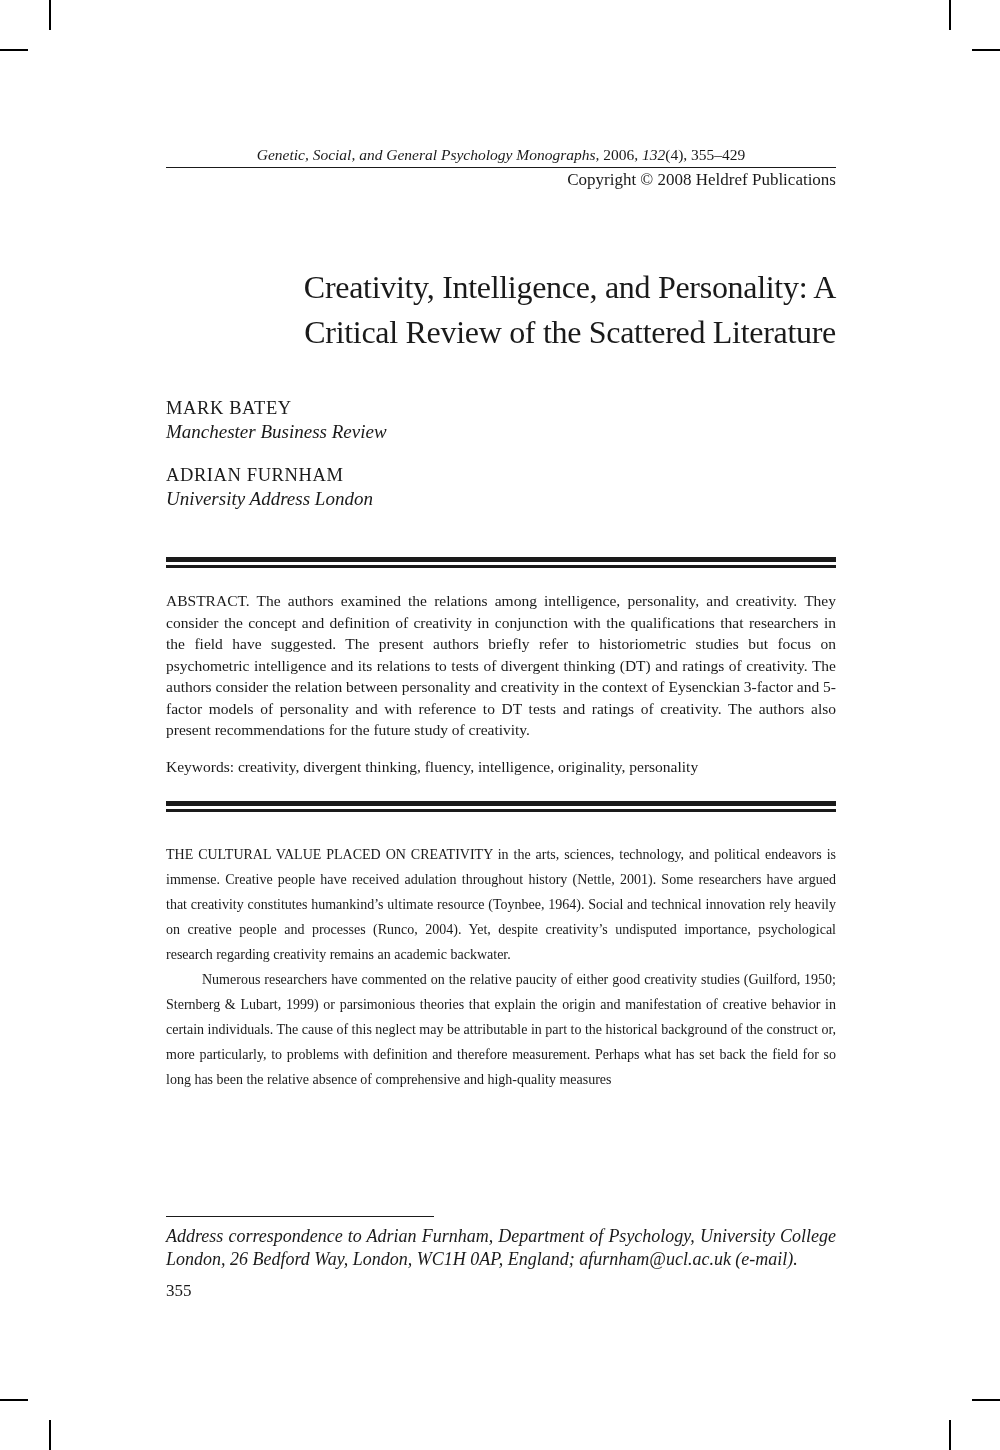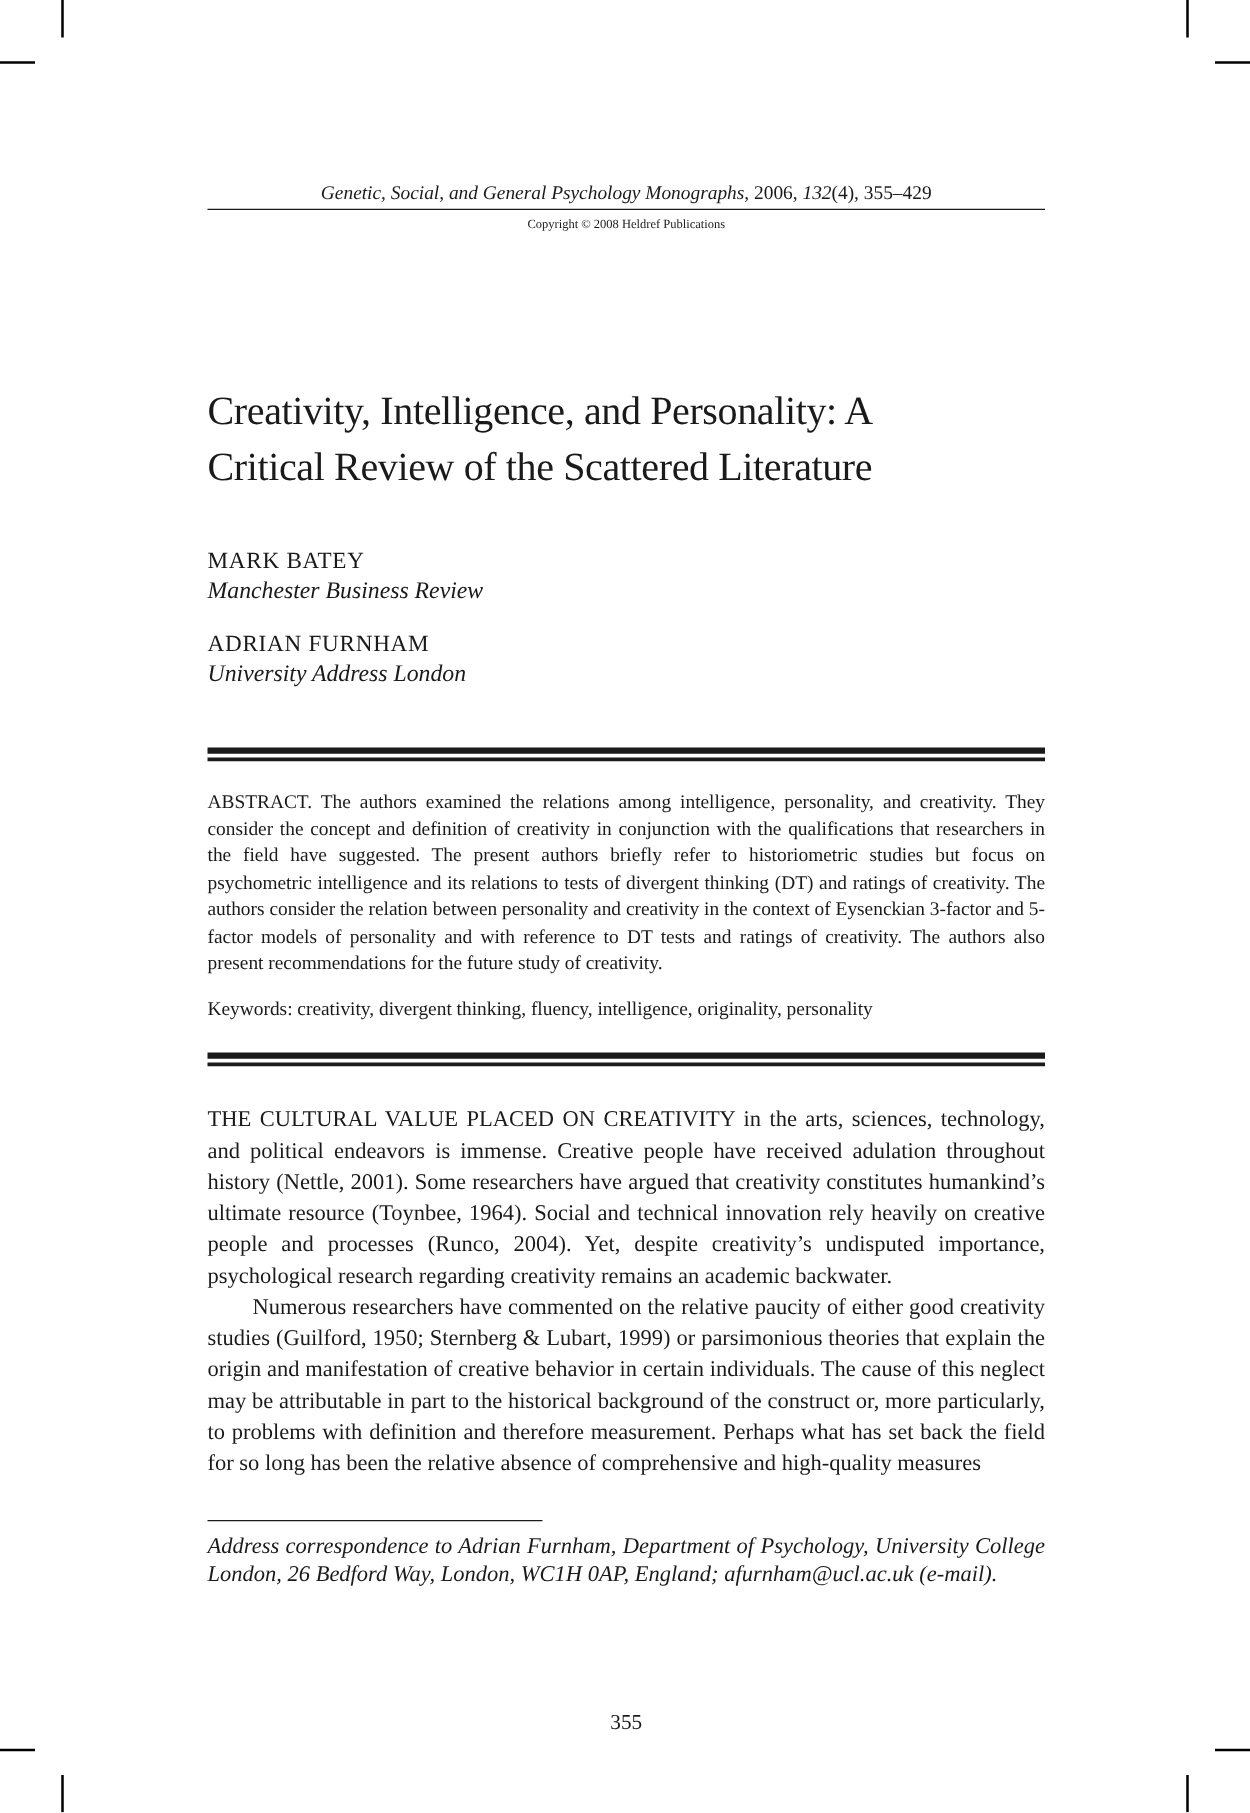--- a/index.html
+++ b/index.html
@@ -20,23 +20,23 @@
   }
   
   .header { padding-top: 145px; text-align: center; }
   .journal-line { font-size: 15.5px; line-height: 19px; white-space: nowrap; }
   .journal-line .it { font-style: italic; }
   .header-rule {
     border: none;
     border-top: 1.8px solid #1a1a1a;
     margin: 3px 0 3px 0;
   }
-  .copyright { font-size: 10px; line-height: 18px; }
+  .copyright { font-size: 17px; line-height: 18px; text-align: right; }
   
-  .title-block { margin-top: 117px; text-align: left; }
+  .title-block { margin-top: 76px; text-align: right; }
   .title-line {
     font-size: 32px;
     line-height: 45px;
     letter-spacing: -0.3px;
     white-space: nowrap;
   }
   
   .authors { margin-top: 42px; text-align: left; }
   .author-block + .author-block { margin-top: 21px; }
   .author-name { font-size: 18.5px; line-height: 23px; letter-spacing: 0.6px; }
@@ -58,21 +58,21 @@
   }
   .abstract p { margin: 0; }
   .keywords {
     margin-top: 15px;
     font-size: 15.5px;
     line-height: 21px;
   }
   
   .body-text {
     margin-top: 30px;
-    font-size: 18px;
+    font-size: 14px;
     line-height: 25px;
     text-align: justify;
   }
   .body-text p { margin: 0; }
   .body-text p.indented { text-indent: 36px; }
   
   .footnote-area {
     position: absolute;
     left: 166px;
     top: 1216px;
@@ -87,23 +87,22 @@
   .footnote-text {
     font-style: italic;
     font-size: 18px;
     line-height: 22.5px;
     text-align: justify;
   }
   
   .page-number {
     position: absolute;
     left: 166px;
-    top: 1368px;
+    top: 1281px;
     width: 670px;
-    text-align: center;
     font-size: 17px;
   }
   
   .crop { position: absolute; background: #000; }
   .crop.v { width: 2px; height: 30px; }
   .crop.h { width: 28px; height: 2px; }
   .tl-v { left: 49px; top: 0; }
   .tl-h { left: 0; top: 49px; }
   .tr-v { left: 949px; top: 0; }
   .tr-h { left: 972px; top: 49px; }

